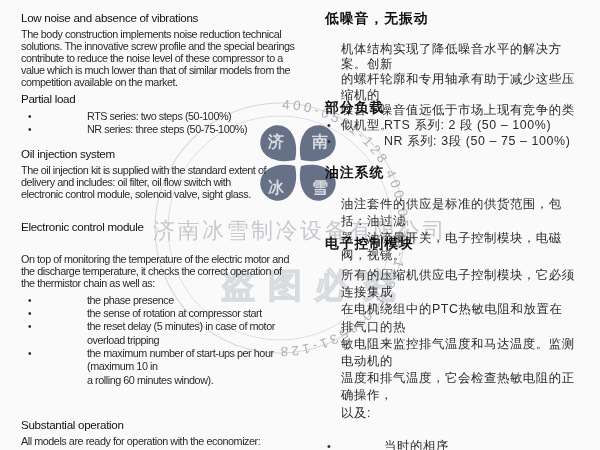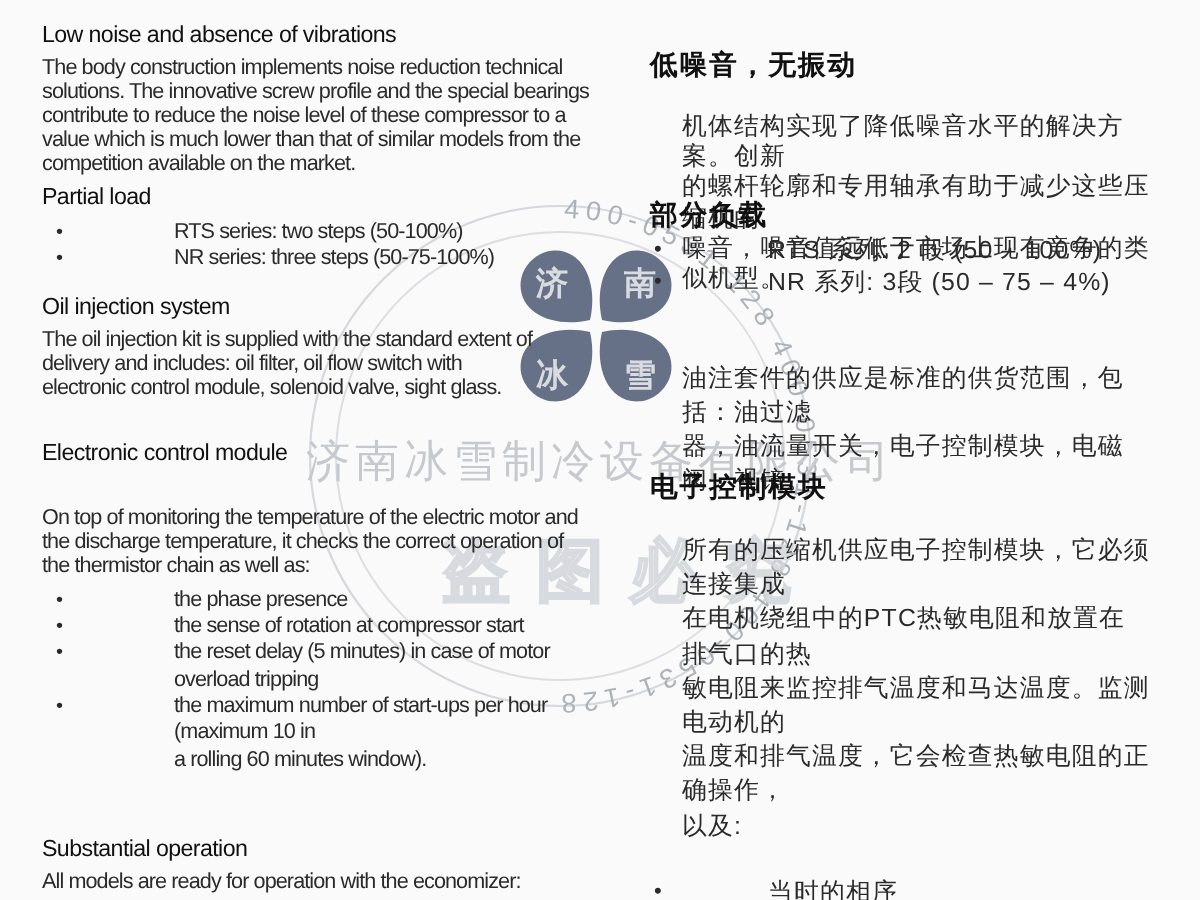--- a/index.html
+++ b/index.html
@@ -46,21 +46,21 @@
   .en .items{margin-top:4px;}
   .cn .items{margin-top:1px;}
   .en .body2{margin-top:21px;}
   .clipped-row{margin-top:1px;}
   
   #sec-en-1{top:12px;left:21px;}
   #sec-en-2{top:93px;left:21px;}
   #sec-en-3{top:148px;left:21px;}
   #sec-en-4{top:221px;left:21px;}
   #sec-en-5{top:419px;left:21px;}
-  #sec-cn-1{top:25px;left:325px;}
+  #sec-cn-1{top:11px;left:325px;}
   #sec-cn-2{top:100px;left:325px;}
   #sec-cn-3{top:165px;left:325px;}
   #sec-cn-4{top:236px;left:325px;}
 </style>
 </head>
 <body>
 
 <div id="page">
 
   <div id="watermark">
@@ -169,26 +169,27 @@
 
   <div class="section cn" id="sec-cn-2">
     <h3 class="cn-heading">部分负载</h3>
     <ul class="items">
       <li class="bullet-row" style="line-height:16.2px">
         <span class="dot">•</span>
         <span class="item-text">RTS 系列: 2 段 (50 – 100%)</span>
       </li>
       <li class="bullet-row" style="line-height:16.2px">
         <span class="dot">•</span>
-        <span class="item-text">NR 系列: 3段 (50 – 75 – 4%)</span>
+        <span class="item-text">NR 系列: 3段 (50 – 75 – 100%)</span>
       </li>
     </ul>
   </div>
 
   <div class="section cn" id="sec-cn-3">
+    <h3 class="cn-heading">油注系统</h3>
     <p class="body mid">油注套件的供应是标准的供货范围，包括：油过滤
 器，油流量开关，电子控制模块，电磁阀，视镜。</p>
   </div>
 
   <div class="section cn" id="sec-cn-4">
     <h3 class="cn-heading">电子控制模块</h3>
     <p class="body">所有的压缩机供应电子控制模块，它必须连接集成
 在电机绕组中的PTC热敏电阻和放置在排气口的热
 敏电阻来监控排气温度和马达温度。监测电动机的
 温度和排气温度，它会检查热敏电阻的正确操作，

